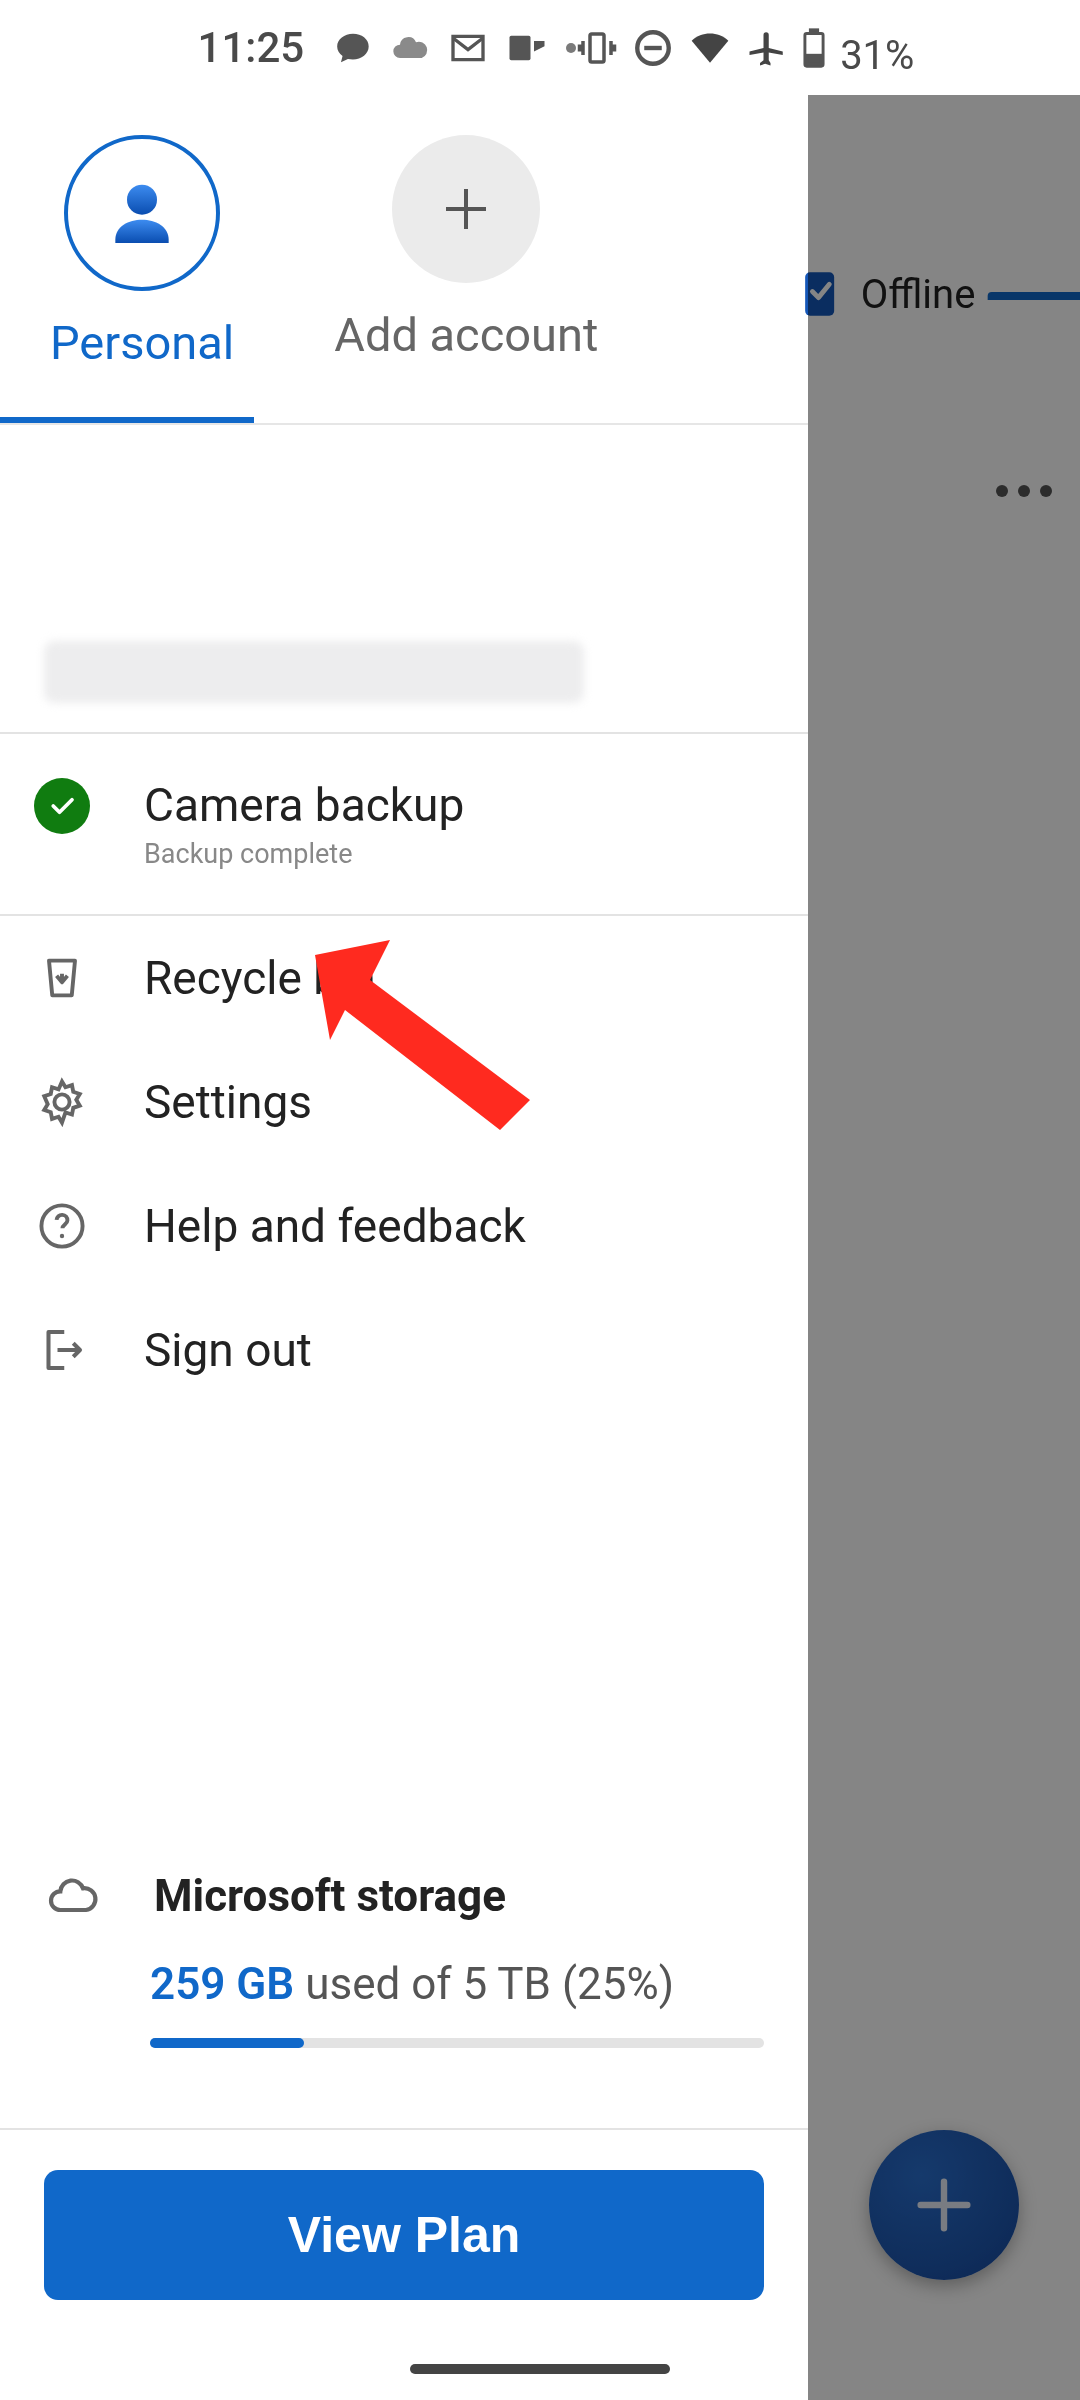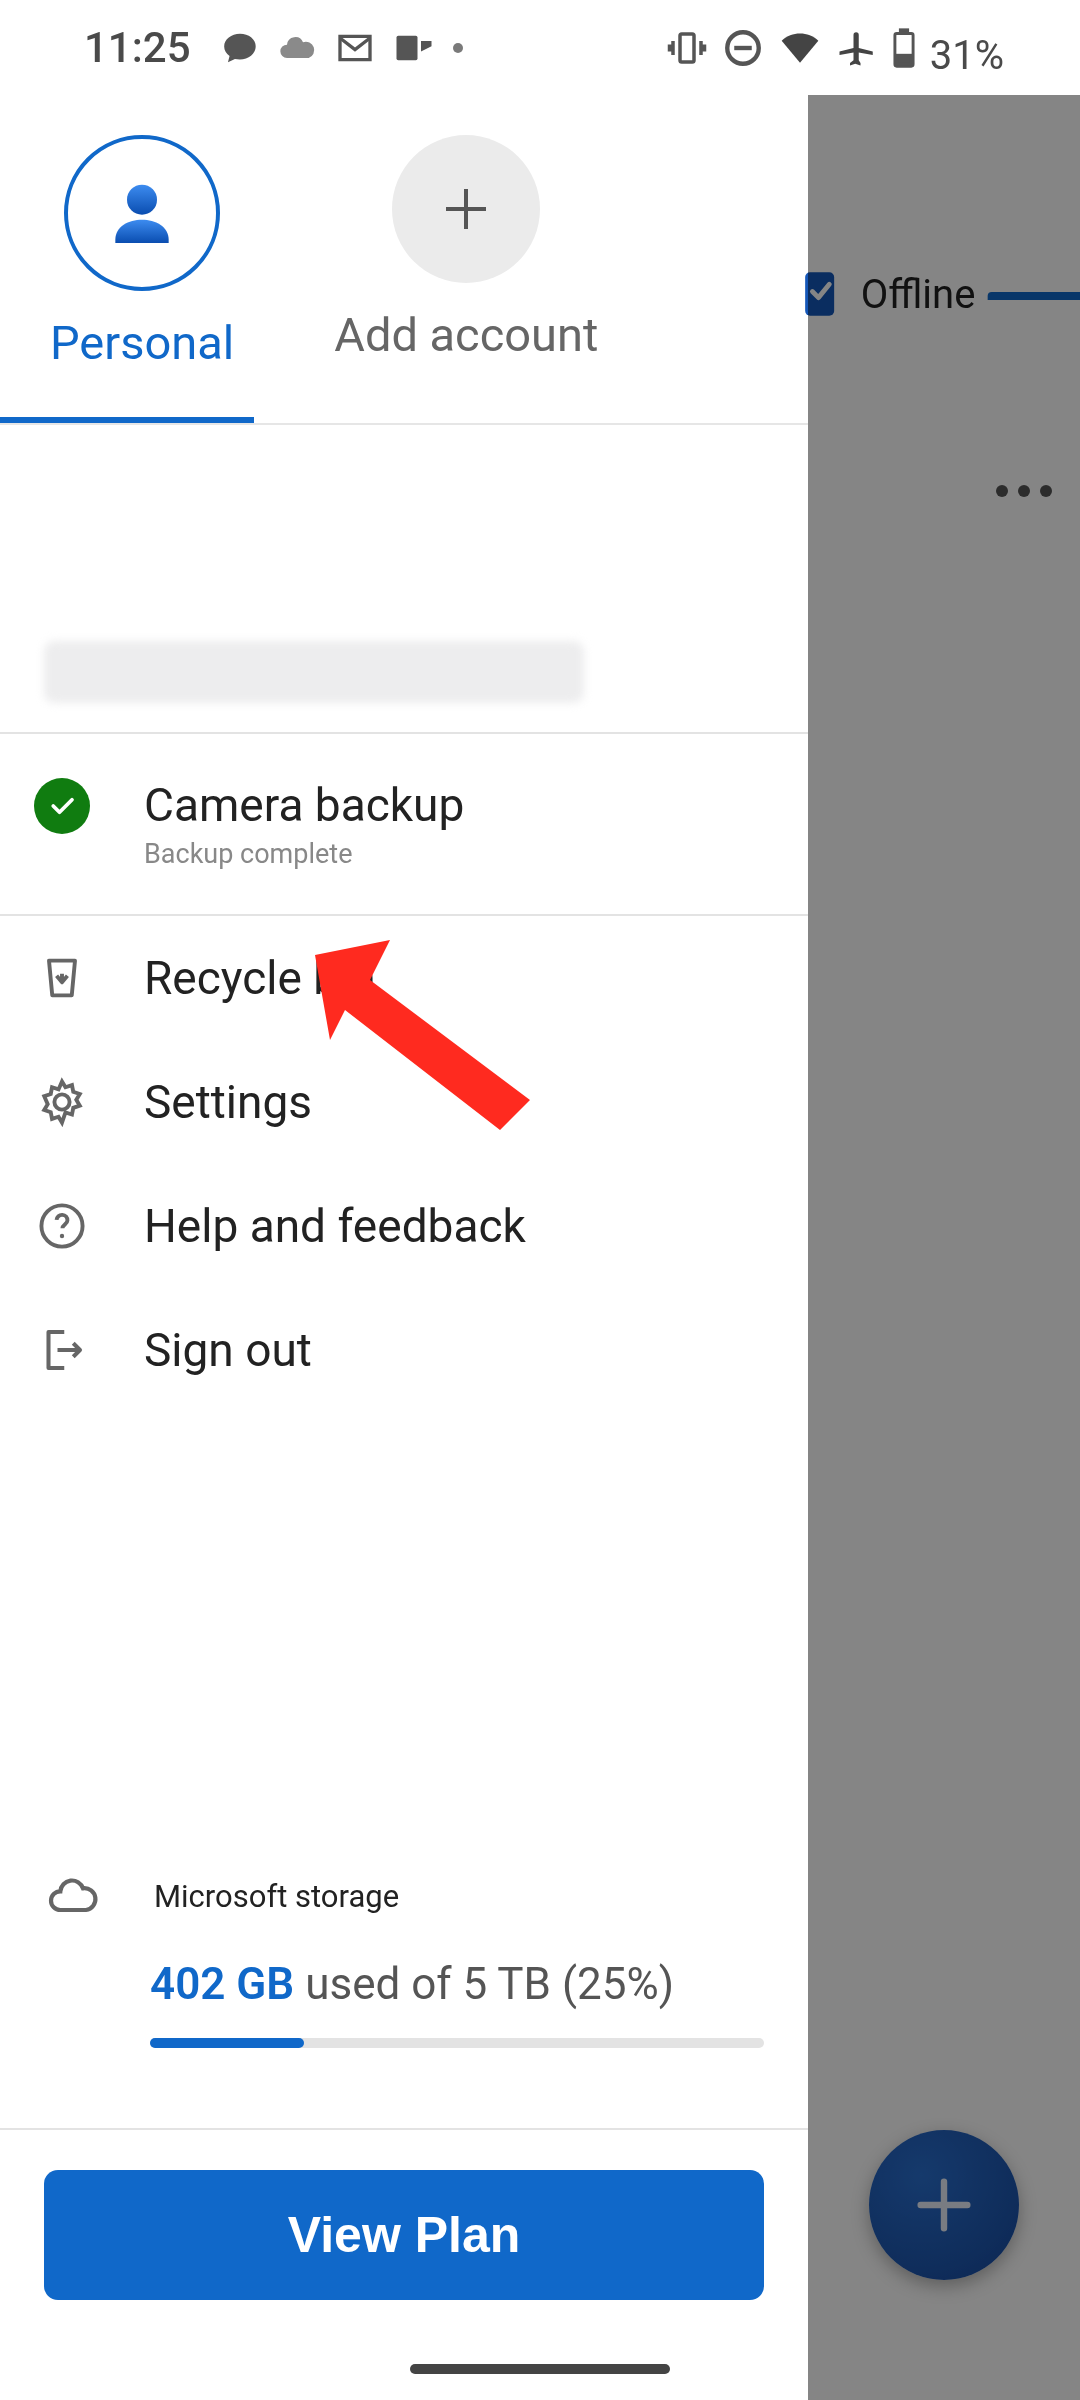--- a/index.html
+++ b/index.html
@@ -1,20 +1,20 @@
 <!DOCTYPE html>
 <html><head>
 <meta charset="utf-8">
 <style>
   * { box-sizing: border-box; margin: 0; padding: 0; }
   html, body { width: 1080px; height: 2400px; font-family: -apple-system, Roboto, "Segoe UI", sans-serif; background: #fff; overflow: hidden; }
   .screen { position: relative; width: 1080px; height: 2400px; }
 
   
-  .status-bar { height: 95px; display: flex; align-items: center; justify-content: space-between; padding: 0 76px 0 84px; font-size: 40px; color: #4a4a4a; }
+  .status-bar { height: 95px; display: flex; align-items: center; justify-content: center; padding: 0 52px 0 84px; font-size: 40px; color: #4a4a4a; }
   .status-left { display: flex; align-items: center; gap: 18px; }
   .status-right { display: flex; align-items: center; gap: 14px; }
   .status-time { font-weight: 500; font-size: 42px; margin-right: 12px; }
   .status-dot { width: 10px; height: 10px; border-radius: 50%; background: #7a7a7a; }
   .status-batt { font-size: 40px; margin-top: 16px; }
 
   
   .drawer { position: absolute; top: 95px; left: 0; width: 808px; height: calc(2400px - 95px); background: #fff; display: flex; flex-direction: column; }
   .sliver { position: absolute; top: 95px; left: 808px; width: 272px; height: calc(2400px - 95px); background: #fff; }
   .sliver-dim { position: absolute; inset: 0; background: rgba(0,0,0,0.48); }
@@ -51,21 +51,21 @@
   .mi-text { display: flex; flex-direction: column; gap: 6px; }
   .mi-title { font-size: 46px; color: #222; }
   .mi-sub { font-size: 27px; color: #888; }
   .divider-after-backup { height: 2px; background: #e3e3e3; }
 
   .check-badge { width: 56px; height: 56px; border-radius: 50%; background: #107c10; display: flex; align-items: center; justify-content: center; }
 
   
   .storage-section { margin-top: auto; padding: 0 44px 24px 44px; }
   .storage-head { display: flex; align-items: center; gap: 54px; padding: 28px 0 34px 0; }
-  .storage-title { font-size: 31px; color: #222; }
+  .storage-title { font-size: 44px; color: #222; font-weight: bold; }
   .storage-usage { padding-left: 106px; font-size: 44px; color: #555; }
   .storage-usage .used { color: #1068c9; font-weight: 600; }
   .storage-bar { margin: 28px 0 0 106px; height: 10px; border-radius: 5px; background: #e3e3e3; position: relative; }
   .storage-bar-fill { height: 100%; border-radius: 5px; background: #1068c9; }
 
   .plan-divider { height: 2px; background: #e3e3e3; margin-top: 56px; }
   .view-plan-btn { margin: 40px 44px 100px 44px; height: 130px; background: #1068c9; color: #fff; border: none; border-radius: 14px; font-size: 50px; font-weight: 600; display: flex; align-items: center; justify-content: center; text-align: center; }
 
   
   .nav-pill { position: absolute; bottom: 26px; left: 50%; transform: translateX(-50%); width: 260px; height: 10px; border-radius: 5px; background: #444; }
@@ -230,21 +230,21 @@
     <div class="storage-section">
       <div class="storage-head">
         <div class="mi-icon">
           <svg width="58" height="58" viewBox="0 0 24 24" fill="none" stroke="#666" stroke-width="1.8">
               <path d="M7 18a4 4 0 010-8 5 5 0 019.7-1.3A4.3 4.3 0 0118 18H7z"></path>
             </svg>
         </div>
         <span class="storage-title">Microsoft storage</span>
       </div>
       <div class="storage-usage">
-        <span class="used">402 GB</span><span> used of 5 TB (25%)</span>
+        <span class="used">259 GB</span><span> used of 5 TB (25%)</span>
       </div>
       <div class="storage-bar">
         <div class="storage-bar-fill" id="storage-fill" style="width: 25%;"></div>
       </div>
     </div>
 
     <div class="plan-divider"></div>
     <button class="view-plan-btn">View Plan</button>
 
   </div>

